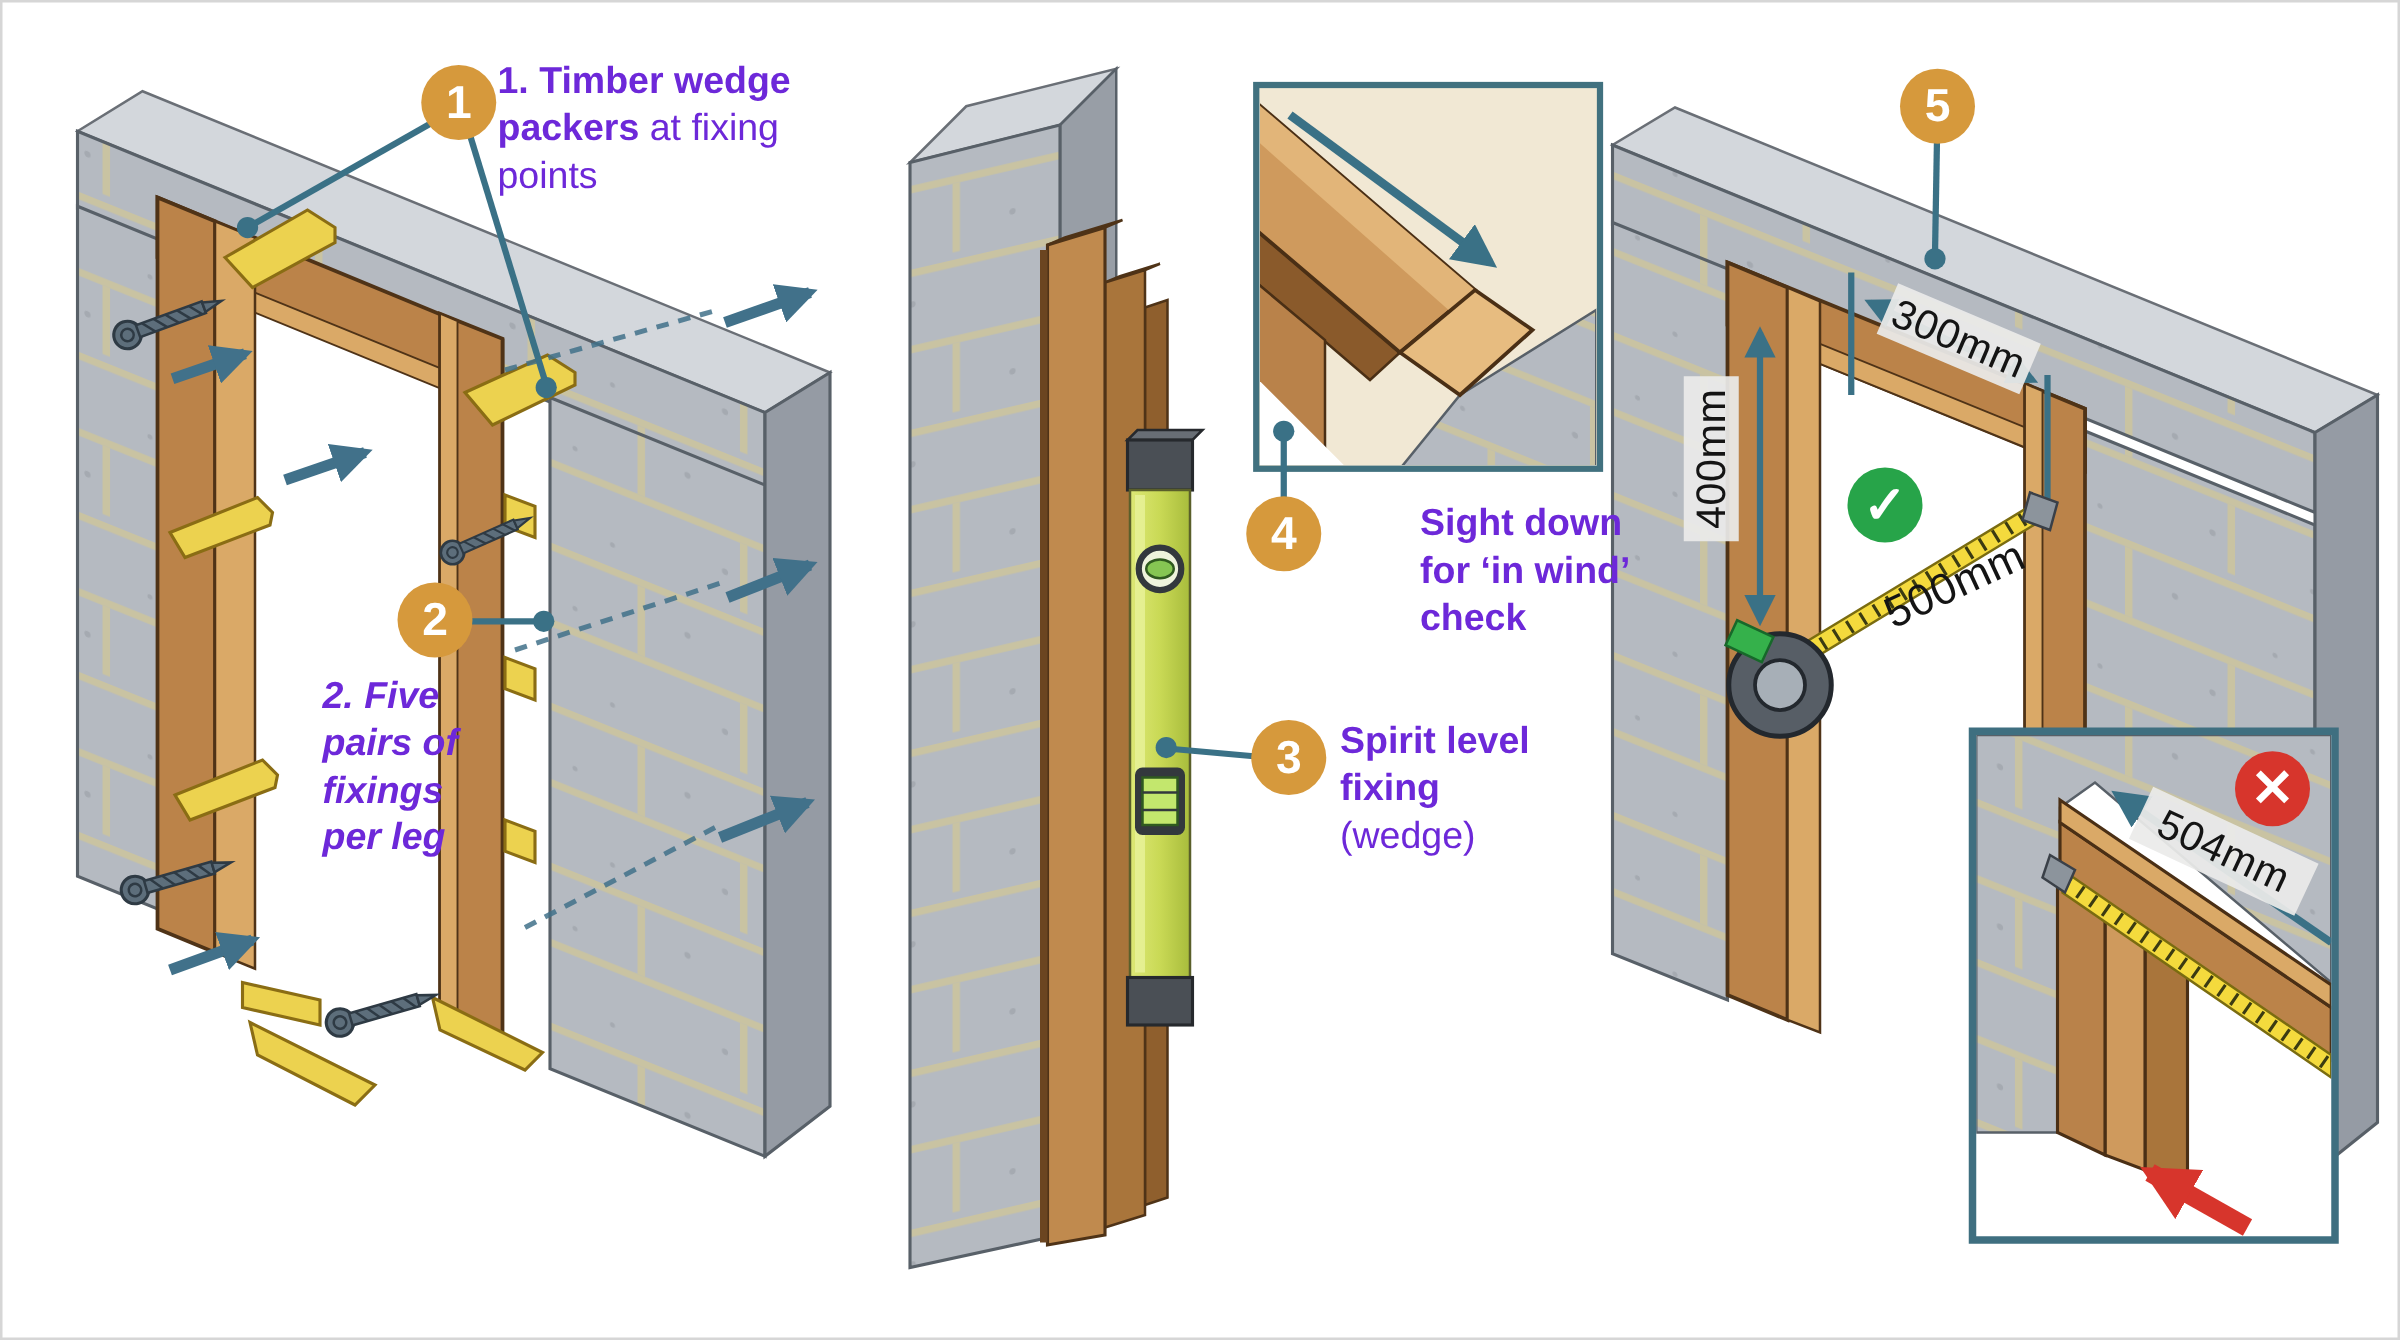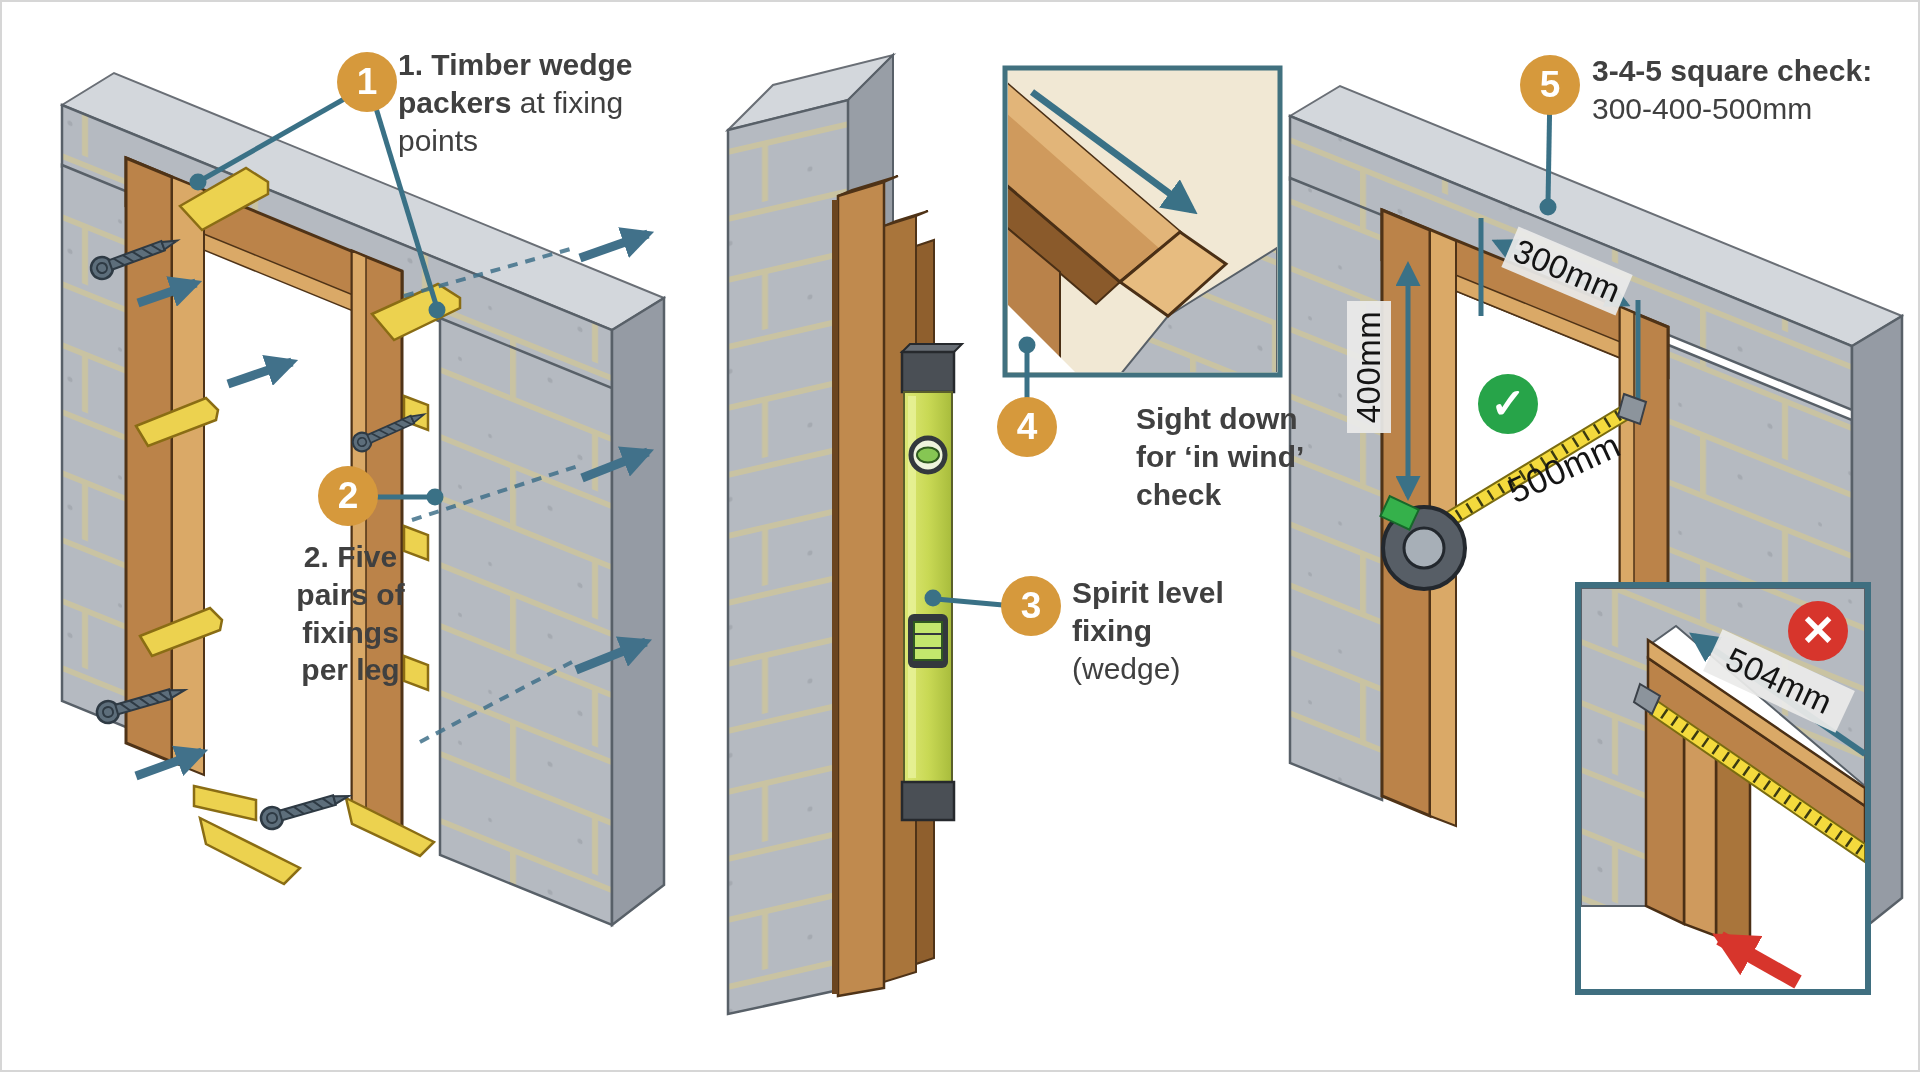--- a/index.html
+++ b/index.html
@@ -1,23 +1,23 @@
 <!DOCTYPE html>
 <html><head>
 <meta charset="utf-8">
 <style>
   html,body{margin:0;padding:0;background:#fff;}
   .stage{position:relative;width:1920px;height:1072px;background:#ffffff;overflow:hidden;
          font-family:"Liberation Sans",sans-serif;box-shadow:inset 0 0 0 2px #d6d6d6;}
   .abs{position:absolute;}
-  .note{position:absolute;color:#404040;font-weight:700;font-size:30px;line-height:1.26;}
+  .note{position:absolute;color:#6d28d9;font-weight:700;font-size:30px;line-height:1.26;}
   .note .reg{font-weight:400;}
   .note .blk{display:block;}
   .pre{white-space:pre-line;}
-  .center{text-align:center;}
+  .center{font-style:italic;}
   .stepnum{position:absolute;width:60px;height:60px;border-radius:50%;background:#d6993c;color:#fff;
            font-weight:700;font-size:37px;display:flex;align-items:center;justify-content:center;}
   .badge{position:absolute;width:60px;height:60px;border-radius:50%;color:#fff;font-weight:700;font-size:42px;
          display:flex;align-items:center;justify-content:center;line-height:1;}
   .badge.pass{background:#27a449;}
   .badge.fail{background:#d7352c;}
   .mlabel{position:absolute;display:flex;align-items:center;justify-content:center;
           font-size:33px;color:#141414;background:rgba(235,235,233,0.93);letter-spacing:.5px;}
   .mlabel.nobg{background:transparent;font-size:35px;}
 </style>
@@ -250,24 +250,20 @@
 <div class="note" style="left:1072px;top:574px;width:230px">
       <span class="blk pre">Spirit level
 fixing</span>
       <span class="blk reg">(wedge)</span>
     </div>
 
 <div class="note pre" style="left:1136px;top:400px;width:240px">Sight down
 for ‘in wind’
 check</div>
 
-<div class="note" style="left:1592px;top:52px;width:320px">
-      <span class="blk">3-4-5 square check:</span>
-      <span class="blk reg">300-400-500mm</span>
-    </div>
 
 <div class="stepnum" style="left:337px;top:52px">1</div>
 <div class="stepnum" style="left:318px;top:466px">2</div>
 <div class="stepnum" style="left:1001px;top:576px">3</div>
 <div class="stepnum" style="left:997px;top:397px">4</div>
 <div class="stepnum" style="left:1520px;top:55px">5</div>
 
 <div class="badge pass" style="left:1478px;top:374px">
       <span>✓</span>
     </div>

